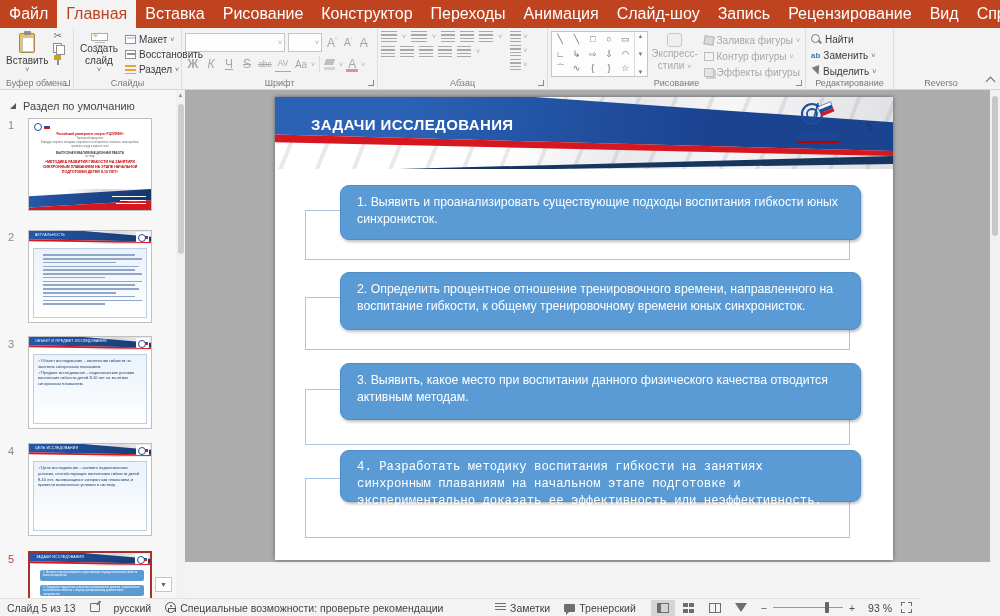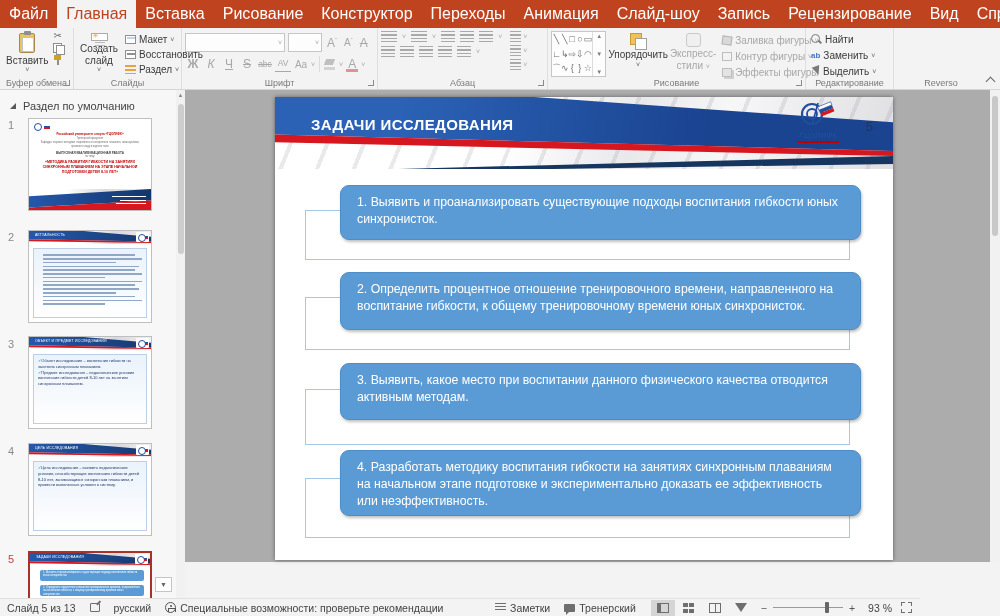--- a/index.html
+++ b/index.html
@@ -415,25 +415,20 @@
             <span>{</span>
             <span>}</span>
             <span>☆</span>
           </div>
           <div class="shapescroll">
             <span>▲</span>
             <span>▼</span>
             <span>▼</span>
           </div>
         </div>
-        <div class="bigbtn" style="width:56px;">
-          <span class="arrange-ic"></span>
-          <span>Упорядочить</span>
-          <span class="caret">˅</span>
-        </div>
         <div class="bigbtn dis" style="width:46px;">
           <span class="qstyle-ic"></span>
           <span>Экспресс-</span>
           <span><span>стили</span> <span class="caret caret-dis">˅</span></span>
         </div>
         <div style="display:flex; flex-direction:column; gap:3px; padding-top:3px;">
           <div class="smallrow dis">
             <span class="sf-ic"></span>
             <span>Заливка фигуры</span>
             <span class="caret caret-dis">˅</span>
@@ -611,21 +606,21 @@
       <div class="task" style="top:175px; height:80px;">
         <div class="task-white" style="top:25px; height:53px;"></div>
         <div class="task-blue" style="height:58px;">2. Определить процентное отношение тренировочного времени, направленного на воспитание гибкости, к общему тренировочному времени юных синхронисток.</div>
       </div>
       <div class="task" style="top:266px; height:82px;">
         <div class="task-white" style="top:26px; height:56px;"></div>
         <div class="task-blue" style="height:57px;">3. Выявить, какое место при воспитании данного физического качества отводится активным методам.</div>
       </div>
       <div class="task" style="top:353px; height:90px;">
         <div class="task-white" style="top:28px; height:60px;"></div>
-        <div class="task-blue" style="height:66px;">4. Разработать методику воспитания гибкости на занятиях синхронным плаваниям на начальном этапе подготовке и экспериментально доказать ее эффективность или неэффективность.</div>
+        <div class="task-blue" style="height:52px;font-family:Liberation Mono, monospace;">4. Разработать методику воспитания гибкости на занятиях синхронным плаваниям на начальном этапе подготовке и экспериментально доказать ее эффективность или неэффективность.</div>
       </div>
     </div>
     <div class="editor-vscroll">
       <span class="thumbv"></span>
     </div>
   </div>
 
 
   <div class="statusbar">
     <div class="sb-item">Слайд 5 из 13</div>

